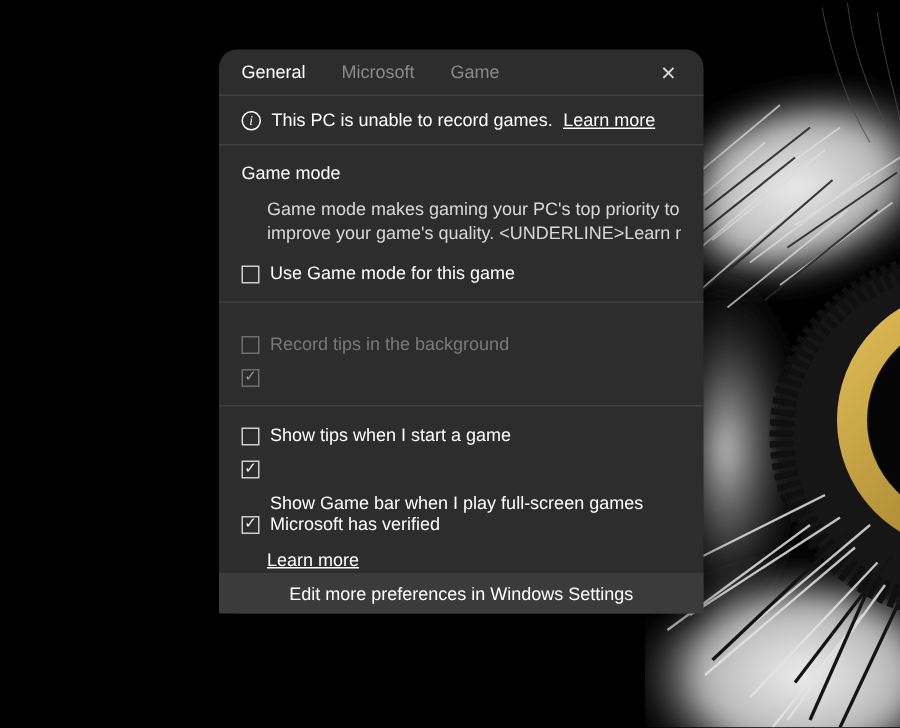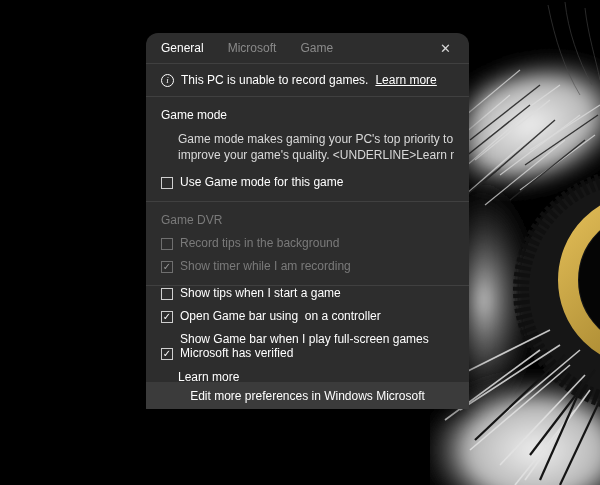--- a/index.html
+++ b/index.html
@@ -182,57 +182,54 @@
       <div class="desc" style="margin-top:0">improve your game's quality. &lt;UNDERLINE&gt;Learn more</div>
       <div class="row" style="margin-top:12px">
         <span class="cb">
             <span class="mk">✓</span>
           </span>
         <span class="lb">Use Game mode for this game</span>
       </div>
     </div>
 
     <div class="section disabled">
-      <div class="sec-title">Game DVR</div>
       <div class="row">
         <span class="cb">
             <span class="mk">✓</span>
           </span>
         <span class="lb">Record tips in the background</span>
       </div>
       <div class="row">
         <span class="cb checked">
             <span class="mk">✓</span>
           </span>
-        <span class="lb">Show timer while I am recording</span>
       </div>
     </div>
 
-    <div class="section" style="padding-top:0">
+    <div class="section" style="padding-top:12px">
       <div class="row" style="margin-top:0">
         <span class="cb">
             <span class="mk">✓</span>
           </span>
         <span class="lb">Show tips when I start a game</span>
       </div>
       <div class="row">
         <span class="cb checked">
             <span class="mk">✓</span>
           </span>
-        <span class="lb">Open Game bar using  on a controller</span>
       </div>
       <div class="row">
         <span class="cb checked">
             <span class="mk">✓</span>
           </span>
         <span class="lb">Show Game bar when I play full-screen games Microsoft has verified</span>
       </div>
       <span class="link learn2">Learn more</span>
       <div class="note">
         <span class="ico-info">i</span>
       </div>
       
     </div>
 
   </div>
 
-  <div class="footer">Edit more preferences in Windows Microsoft</div>
+  <div class="footer">Edit more preferences in Windows Settings</div>
 </div>
 
 </body></html>

